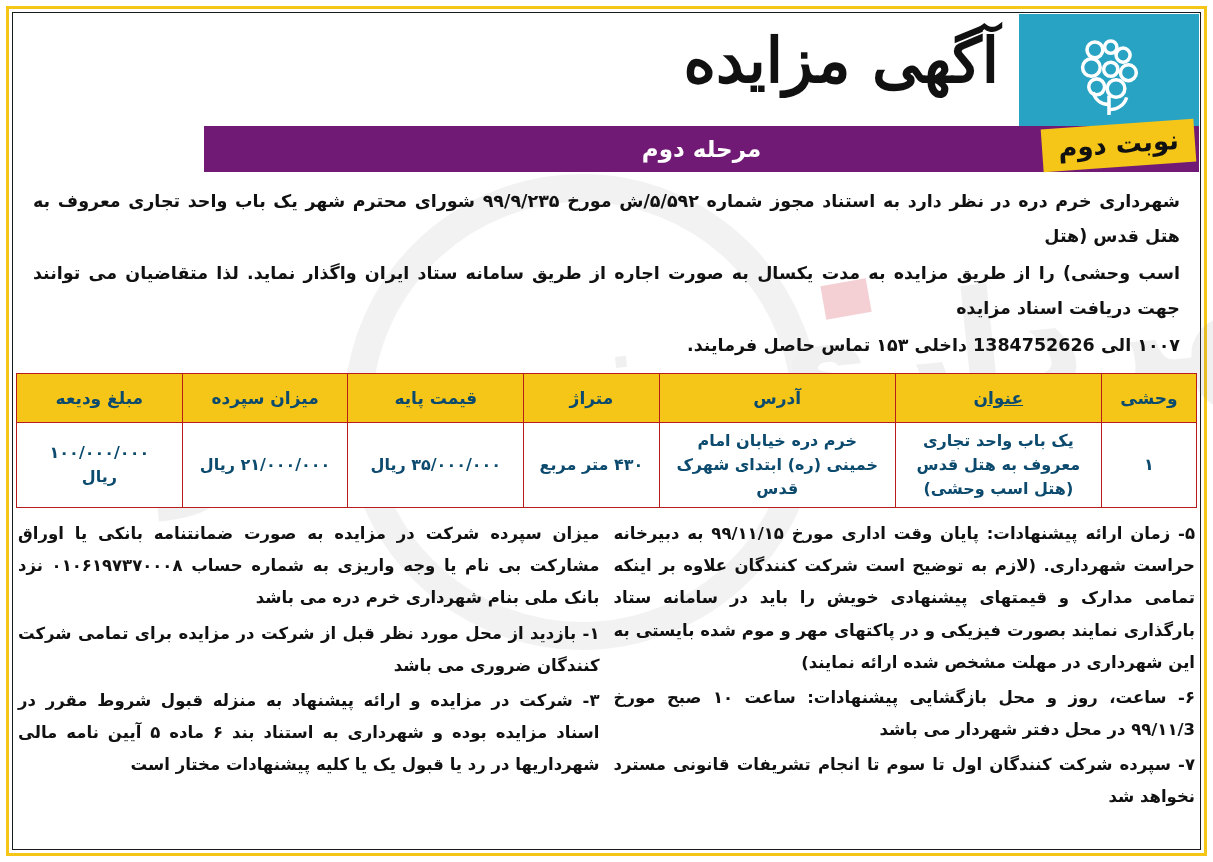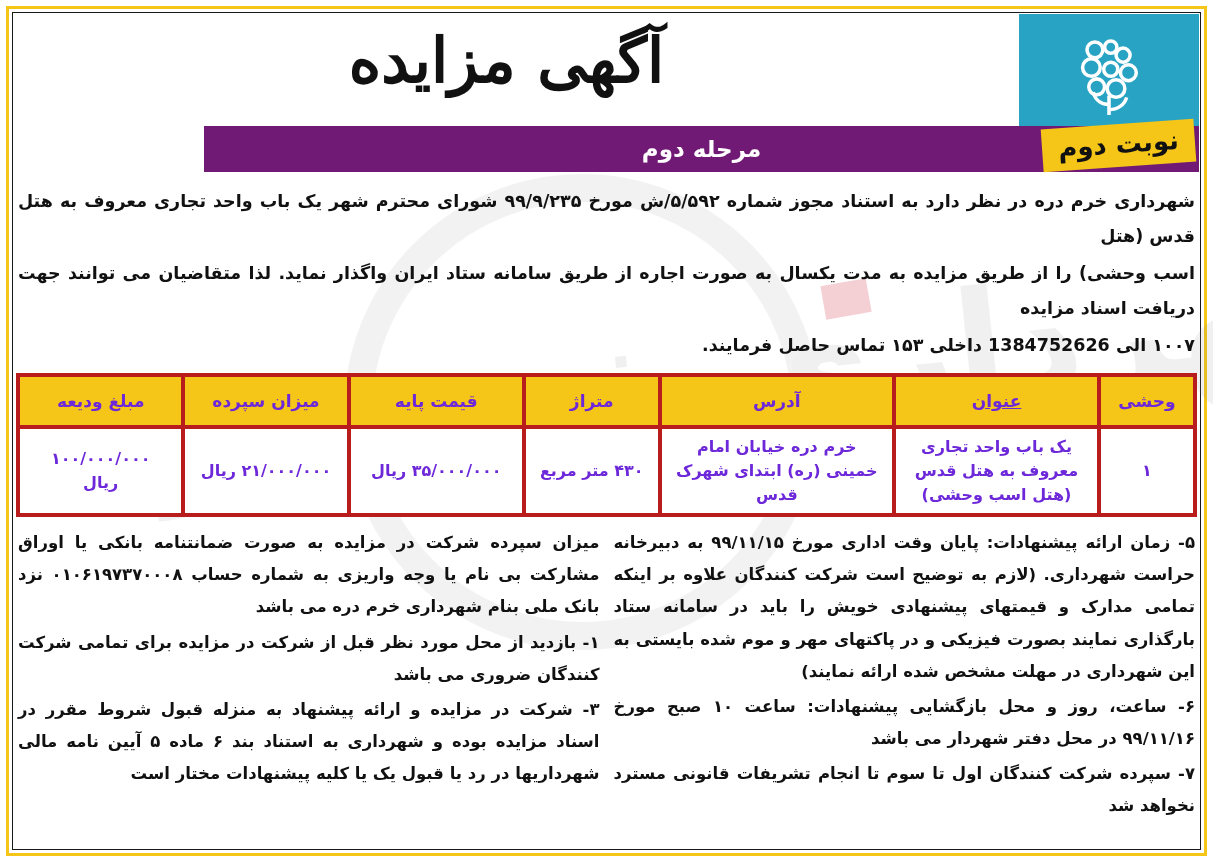--- a/index.html
+++ b/index.html
@@ -104,21 +104,21 @@
     font-size: 15px;
     font-weight: bold;
     margin-top: 4px;
     letter-spacing: 1px;
   }
   .main-title {
     position: absolute;
     right: 200px;
     left: 0;
     top: 10px;
-    text-align: center;
+    text-align: right;
     font-size: 62px;
     font-weight: bold;
     color: #111111;
     font-family: "DejaVu Serif", "Liberation Serif", serif;
   }
 
   
   .black-bar {
     position: relative;
     margin-right: 0;
@@ -146,21 +146,21 @@
     padding: 5px 16px 8px 16px;
     transform: rotate(-4deg);
     z-index: 4;
   }
 
   
   .intro {
     position: relative;
     z-index: 3;
     margin-top: 12px;
-    padding: 0 4px;
+    padding: 0 19px;
     font-size: 17.5px;
     line-height: 2.0;
     text-align: justify;
     color: #111111;
     font-weight: bold;
   }
   .intro p { margin: 0 0 2px 0; }
 
   
   .tbl-wrap {
@@ -168,26 +168,26 @@
     z-index: 3;
     margin-top: 10px;
     padding: 0 2px;
   }
   table.bid {
     width: 100%;
     border-collapse: collapse;
     table-layout: fixed;
   }
   table.bid th, table.bid td {
-    border: 4px solid #b91c1c;
+    border: 1px solid #b91c1c;
     text-align: center;
     vertical-align: middle;
     font-size: 16px;
     padding: 6px 14px;
-    color: #6d28d9;
+    color: #0c4a6e;
   }
   table.bid th {
     background: #f5c518;
     font-weight: bold;
     height: 36px;
     font-size: 17px;
   }
   table.bid td {
     background: #ffffff;
     height: 62px;
@@ -304,21 +304,21 @@
             <td>۲۱/۰۰۰/۰۰۰ ریال</td>
             <td>۱۰۰/۰۰۰/۰۰۰ ریال</td>
           </tr>
         </tbody>
       </table>
     </div>
 
     <div class="body-cols">
       <div class="col">
         <p>۵- زمان ارائه پیشنهادات: پایان وقت اداری مورخ ۹۹/۱۱/۱۵ به دبیرخانه حراست شهرداری. (لازم به توضیح است شرکت کنندگان علاوه بر اینکه تمامی مدارک و قیمتهای پیشنهادی خویش را باید در سامانه ستاد بارگذاری نمایند بصورت فیزیکی و در پاکتهای مهر و موم شده بایستی به این شهرداری در مهلت مشخص شده ارائه نمایند)</p>
-        <p>۶- ساعت، روز و محل بازگشایی پیشنهادات: ساعت ۱۰ صبح مورخ ۹۹/۱۱/۱۶ در محل دفتر شهردار می باشد</p>
+        <p>۶- ساعت، روز و محل بازگشایی پیشنهادات: ساعت ۱۰ صبح مورخ ۹۹/۱۱/3 در محل دفتر شهردار می باشد</p>
         <p>۷- سپرده شرکت کنندگان اول تا سوم تا انجام تشریفات قانونی مسترد نخواهد شد</p>
 
       </div>
       <div class="col">
         <p>میزان سپرده شرکت در مزایده به صورت ضمانتنامه بانکی یا اوراق مشارکت بی نام یا وجه واریزی به شماره حساب ۰۱۰۶۱۹۷۳۷۰۰۰۸ نزد بانک ملی بنام شهرداری خرم دره می باشد</p>
         <p>۱- بازدید از محل مورد نظر قبل از شرکت در مزایده برای تمامی شرکت کنندگان ضروری می باشد</p>
         <p>۳- شرکت در مزایده و ارائه پیشنهاد به منزله قبول شروط مقرر در اسناد مزایده بوده و شهرداری به استناد بند ۶ ماده ۵ آیین نامه مالی شهرداریها در رد یا قبول یک یا کلیه پیشنهادات مختار است</p>
 
       </div>
     </div>

